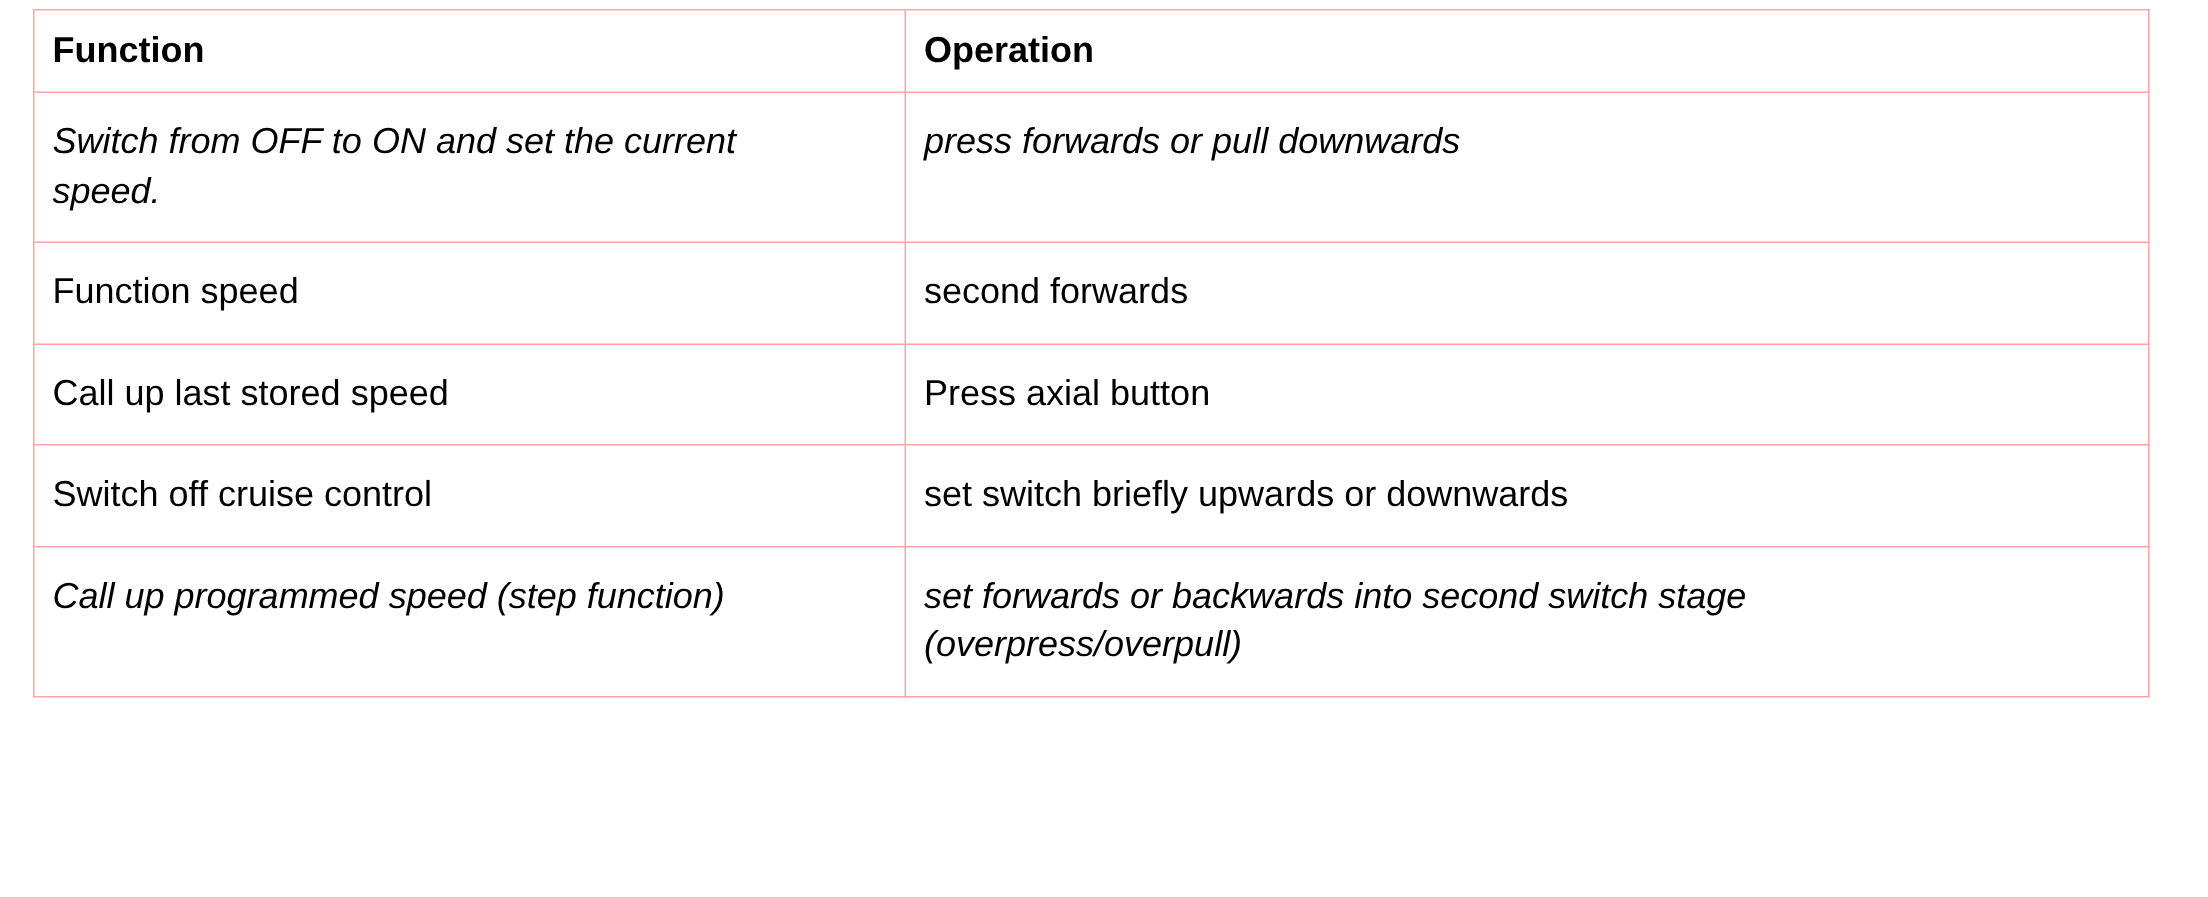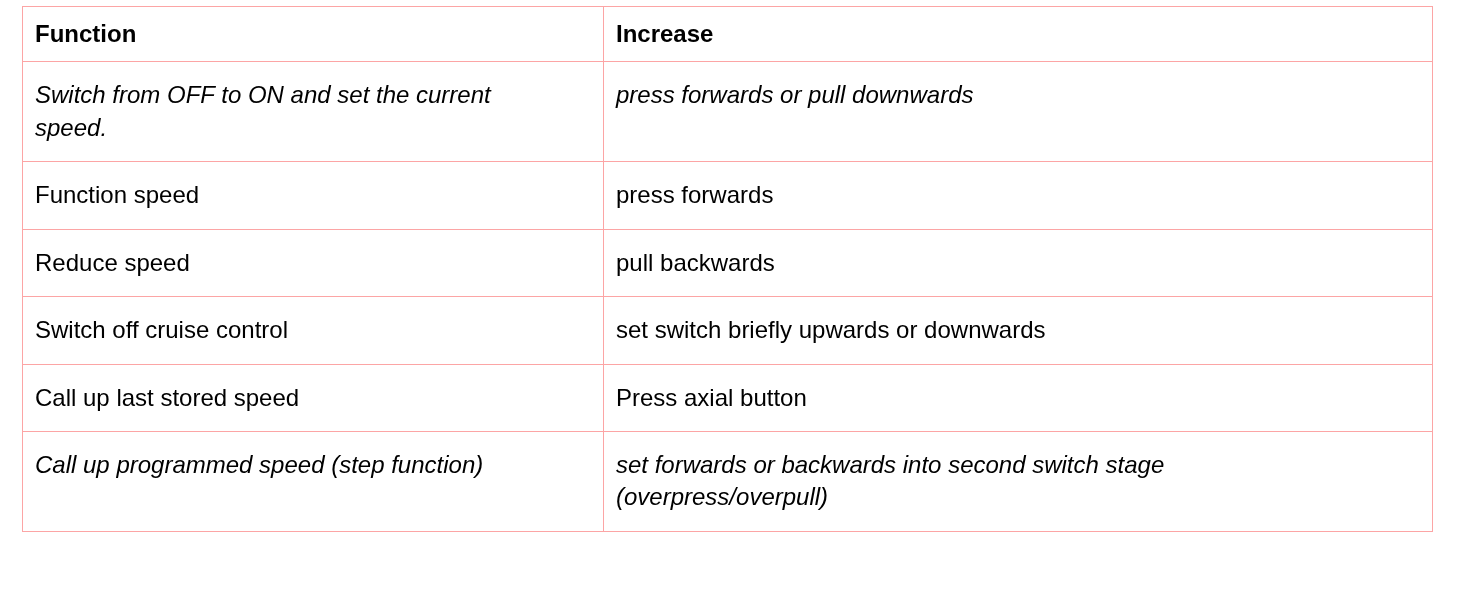--- a/index.html
+++ b/index.html
@@ -52,44 +52,40 @@
 
 <div class="page">
   <table class="fn-table">
     <colgroup>
       <col class="c-function">
       <col class="c-operation">
     </colgroup>
     <thead>
       <tr class="row-head">
         <th>Function</th>
-        <th>Increase</th>
+        <th>Operation</th>
       </tr>
     </thead>
     <tbody>
       <tr class="row-tall">
         <td>Switch from OFF to ON and set the current
 speed.</td>
         <td>press forwards or pull downwards</td>
       </tr>
       <tr class="row-std">
         <td>Function speed</td>
-        <td>press forwards</td>
+        <td>second forwards</td>
       </tr>
       <tr class="row-std">
-        <td>Reduce speed</td>
-        <td>pull backwards</td>
+        <td>Call up last stored speed</td>
+        <td>Press axial button</td>
       </tr>
       <tr class="row-std">
         <td>Switch off cruise control</td>
         <td>set switch briefly upwards or downwards</td>
-      </tr>
-      <tr class="row-std">
-        <td>Call up last stored speed</td>
-        <td>Press axial button</td>
       </tr>
       <tr class="row-tall">
         <td>Call up programmed speed (step function)</td>
         <td>set forwards or backwards into second switch stage
 (overpress/overpull)</td>
       </tr>
     </tbody>
   </table>
 </div>
 

